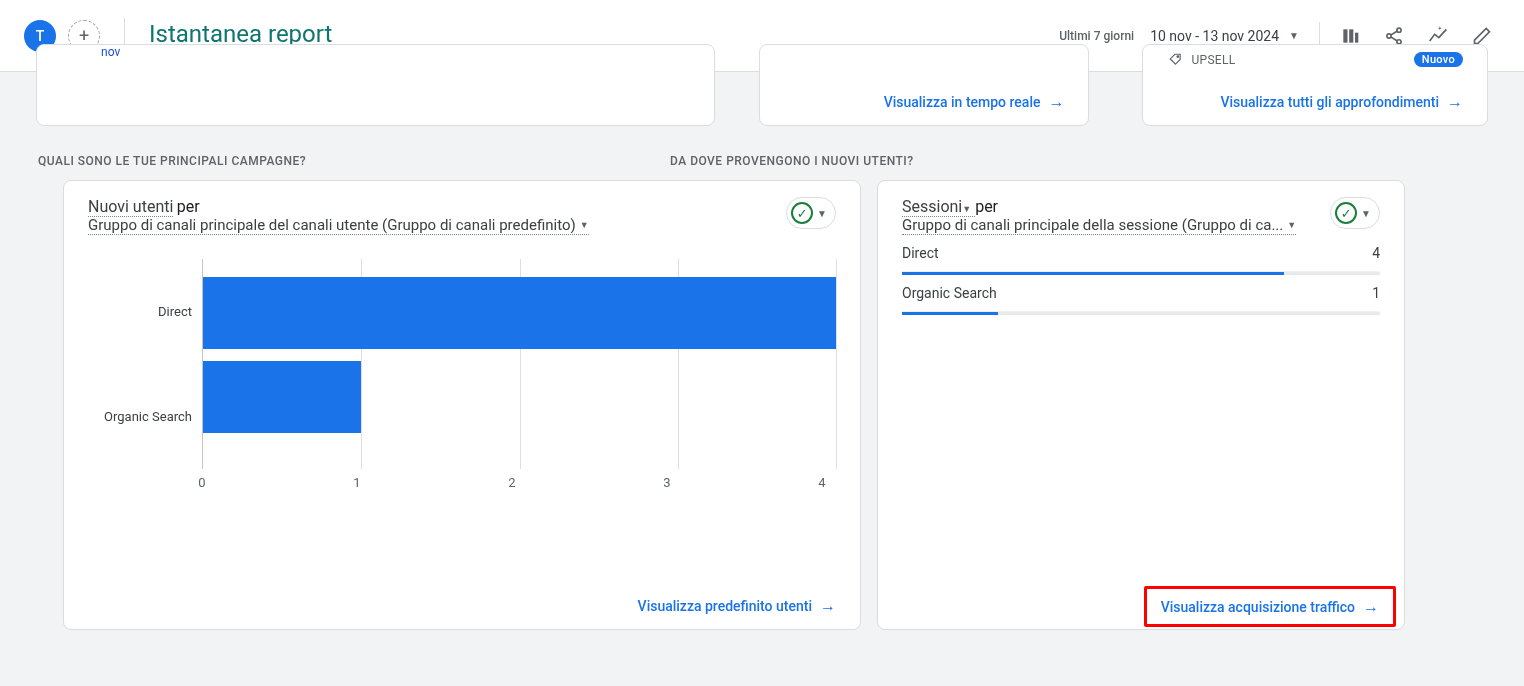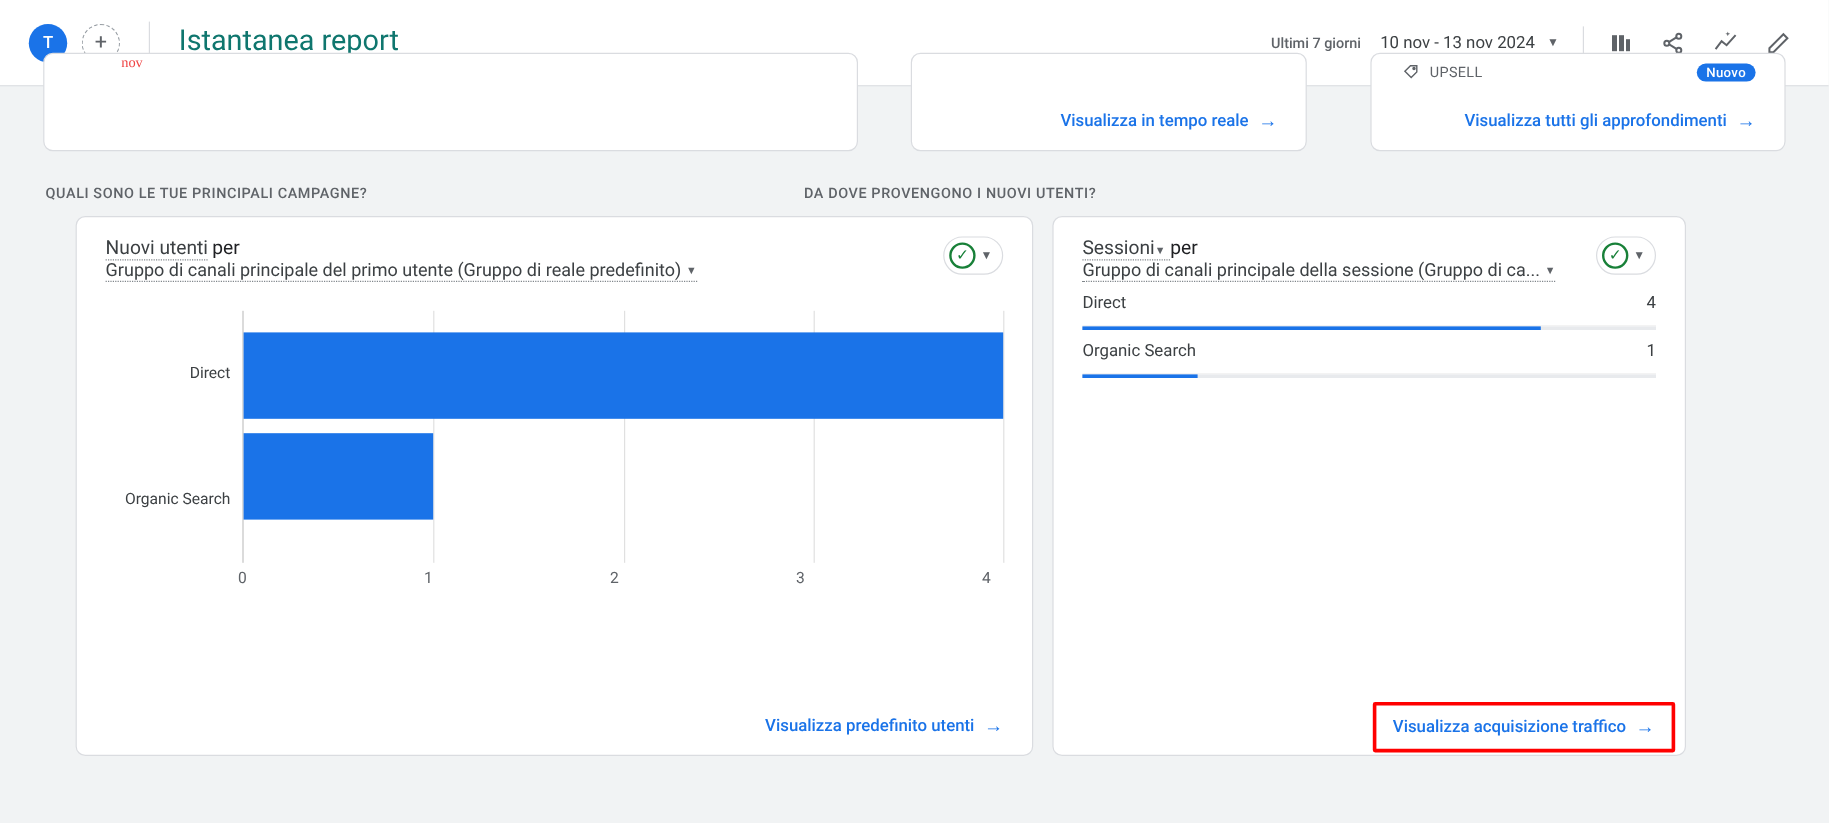--- a/index.html
+++ b/index.html
@@ -64,21 +64,21 @@
     background: #fff; border: 1px solid #dadce0;
     border-radius: 8px; padding: 16px 24px;
     position: relative;
   }
   .card-top-1 { width: 710px; height: 82px; margin-top:-28px;}
   .card-top-2 { width: 344px; height: 82px; margin-top:-28px;margin-left:28px;}
   .card-top-3 { width: 360px; height: 82px; margin-top:-28px;margin-left:37px;}
   .card-left { width: 798px; height: 450px; margin-left: 27px; }
   .card-right { width: 528px; height: 450px; }
 
-  .nov-text { font-size: 12px; color: #ef4444; position:absolute; top:0; left:64px;font-family:Liberation Serif, serif;}
+  .nov-text { font-size: 12px; color: #1d4ed8; position:absolute; top:0; left:64px;}
 
   .card-link {
     position: absolute; bottom: 14px; right: 24px;
     color: #1a73e8; font-weight: 500; font-size: 14px;
     display: flex; align-items: center; gap: 8px;
     cursor: pointer;
   }
   .arrow { font-size: 16px; }
 
   .insight-row { display:flex; align-items:center; gap:10px; font-size:12px; color:#5f6368; letter-spacing:0.3px; position:absolute; top:6px; left:24px; right:24px; }
@@ -241,21 +241,21 @@
   </div>
 
   <div class="row">
 
     <div class="card card-left">
       <div class="card-header-row">
         <div>
           <span class="metric-title" style="border-bottom:1px dotted #80868b;">Nuovi utenti</span>
           <span class="metric-per"> per</span><br>
           <span class="dimension">
-            <span>Gruppo di canali principale del primo utente (Gruppo di reale predefinito)</span>
+            <span>Gruppo di canali principale del canali utente (Gruppo di canali predefinito)</span>
             <span class="tiny-caret">▼</span>
           </span>
         </div>
         <div class="status-controls">
           <span class="status-check">✓</span>
           <span class="status-caret">▼</span>
         </div>
       </div>
 
       <div class="chart-area">

